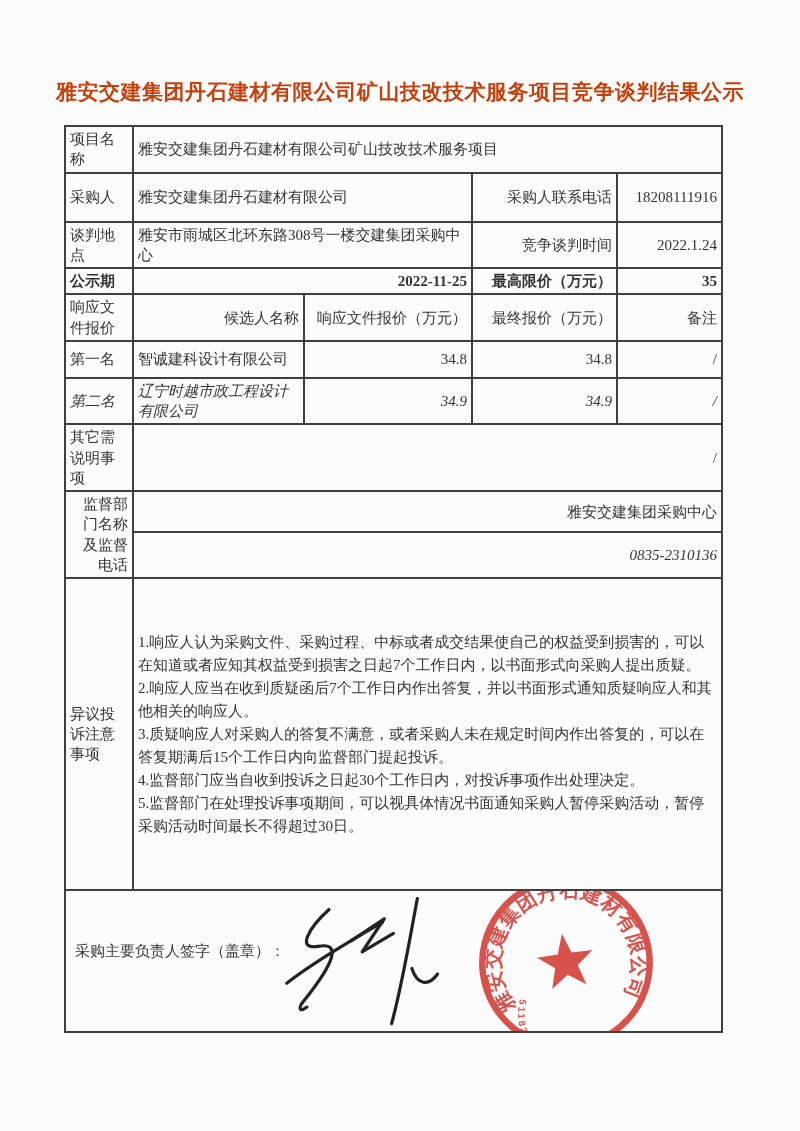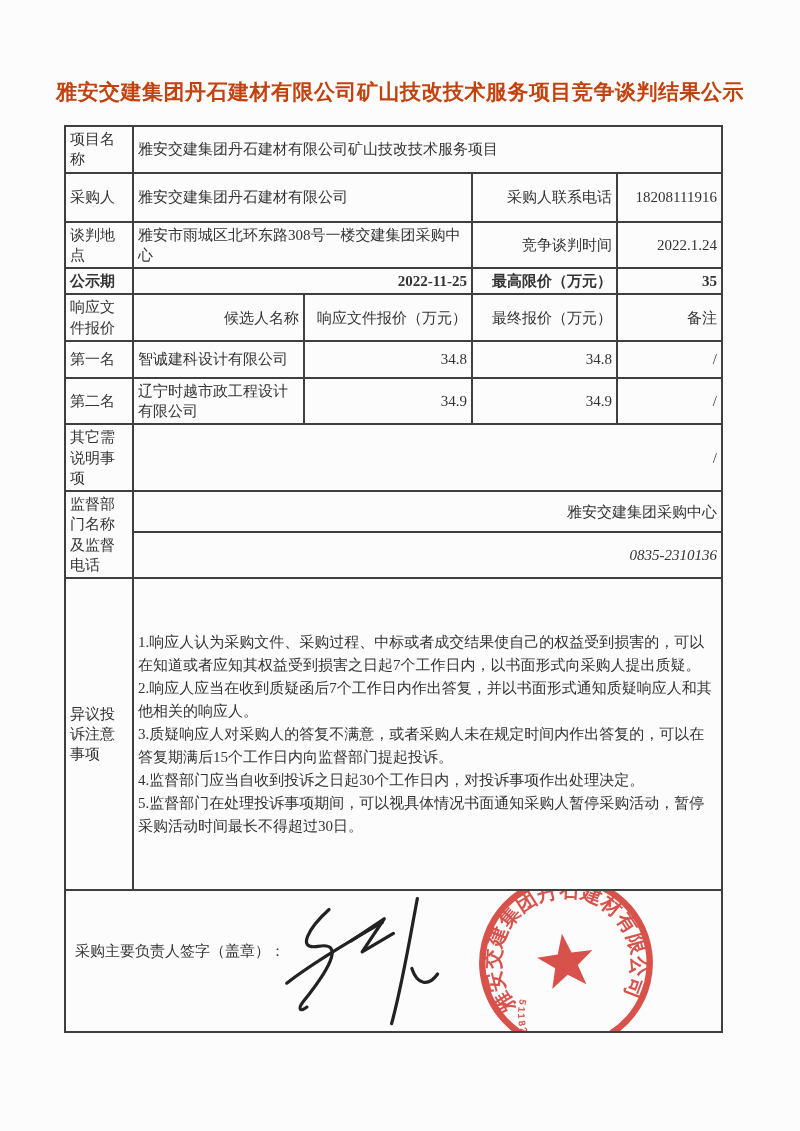--- a/index.html
+++ b/index.html
@@ -36,26 +36,26 @@
   table.main td{
     border:2px solid var(--line);
     font-size:15px;
     line-height:1.35;
     padding:2px 4px;
     vertical-align:middle;
     word-break:break-all;
     overflow:hidden;
   }
   td.lbl{text-align:left;padding-left:3px;padding-right:2px;}
-  td.lbl-c{text-align:left;padding-left:2px;padding-right:2px;margin-left:40px;}
+  td.lbl-c{text-align:right;padding-left:2px;padding-right:2px;margin-left:40px;}
   td.val-l{text-align:left;padding-left:6px;}
   td.val-c{text-align:right;}
   tr.r1{height:42px;} tr.r2{height:49px;} tr.r3{height:41px;}
   tr.r4{height:22px;font-weight:bold;} tr.r5{height:38px;} tr.r6{height:37px;}
-  tr.r7{height:35px;} tr.r8{height:36px;} tr.r9a{height:38px;}
+  tr.r7{height:35px;font-style:italic;} tr.r8{height:36px;} tr.r9a{height:38px;}
   tr.r9b{height:42px;font-style:italic;} tr.r10{height:312px;} tr.r11{height:142px;}
   td.dispute-cell{padding:10px 12px;vertical-align:middle;}
   .dispute-item{font-size:15px;line-height:23px;text-align:left;}
   td.sign-cell{position:relative;padding:0;overflow:visible;margin-left:48px;}
   .sign-label{
     position:absolute;left:9px;top:50px;
     font-size:15px;white-space:nowrap;
   }
   .signature-svg{
     position:absolute;left:198px;top:2px;

